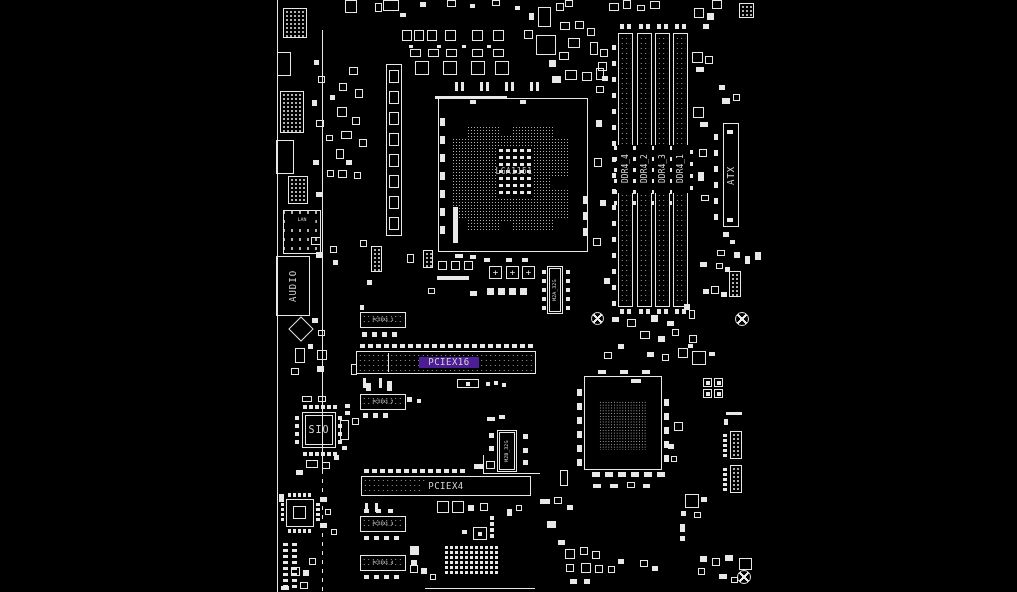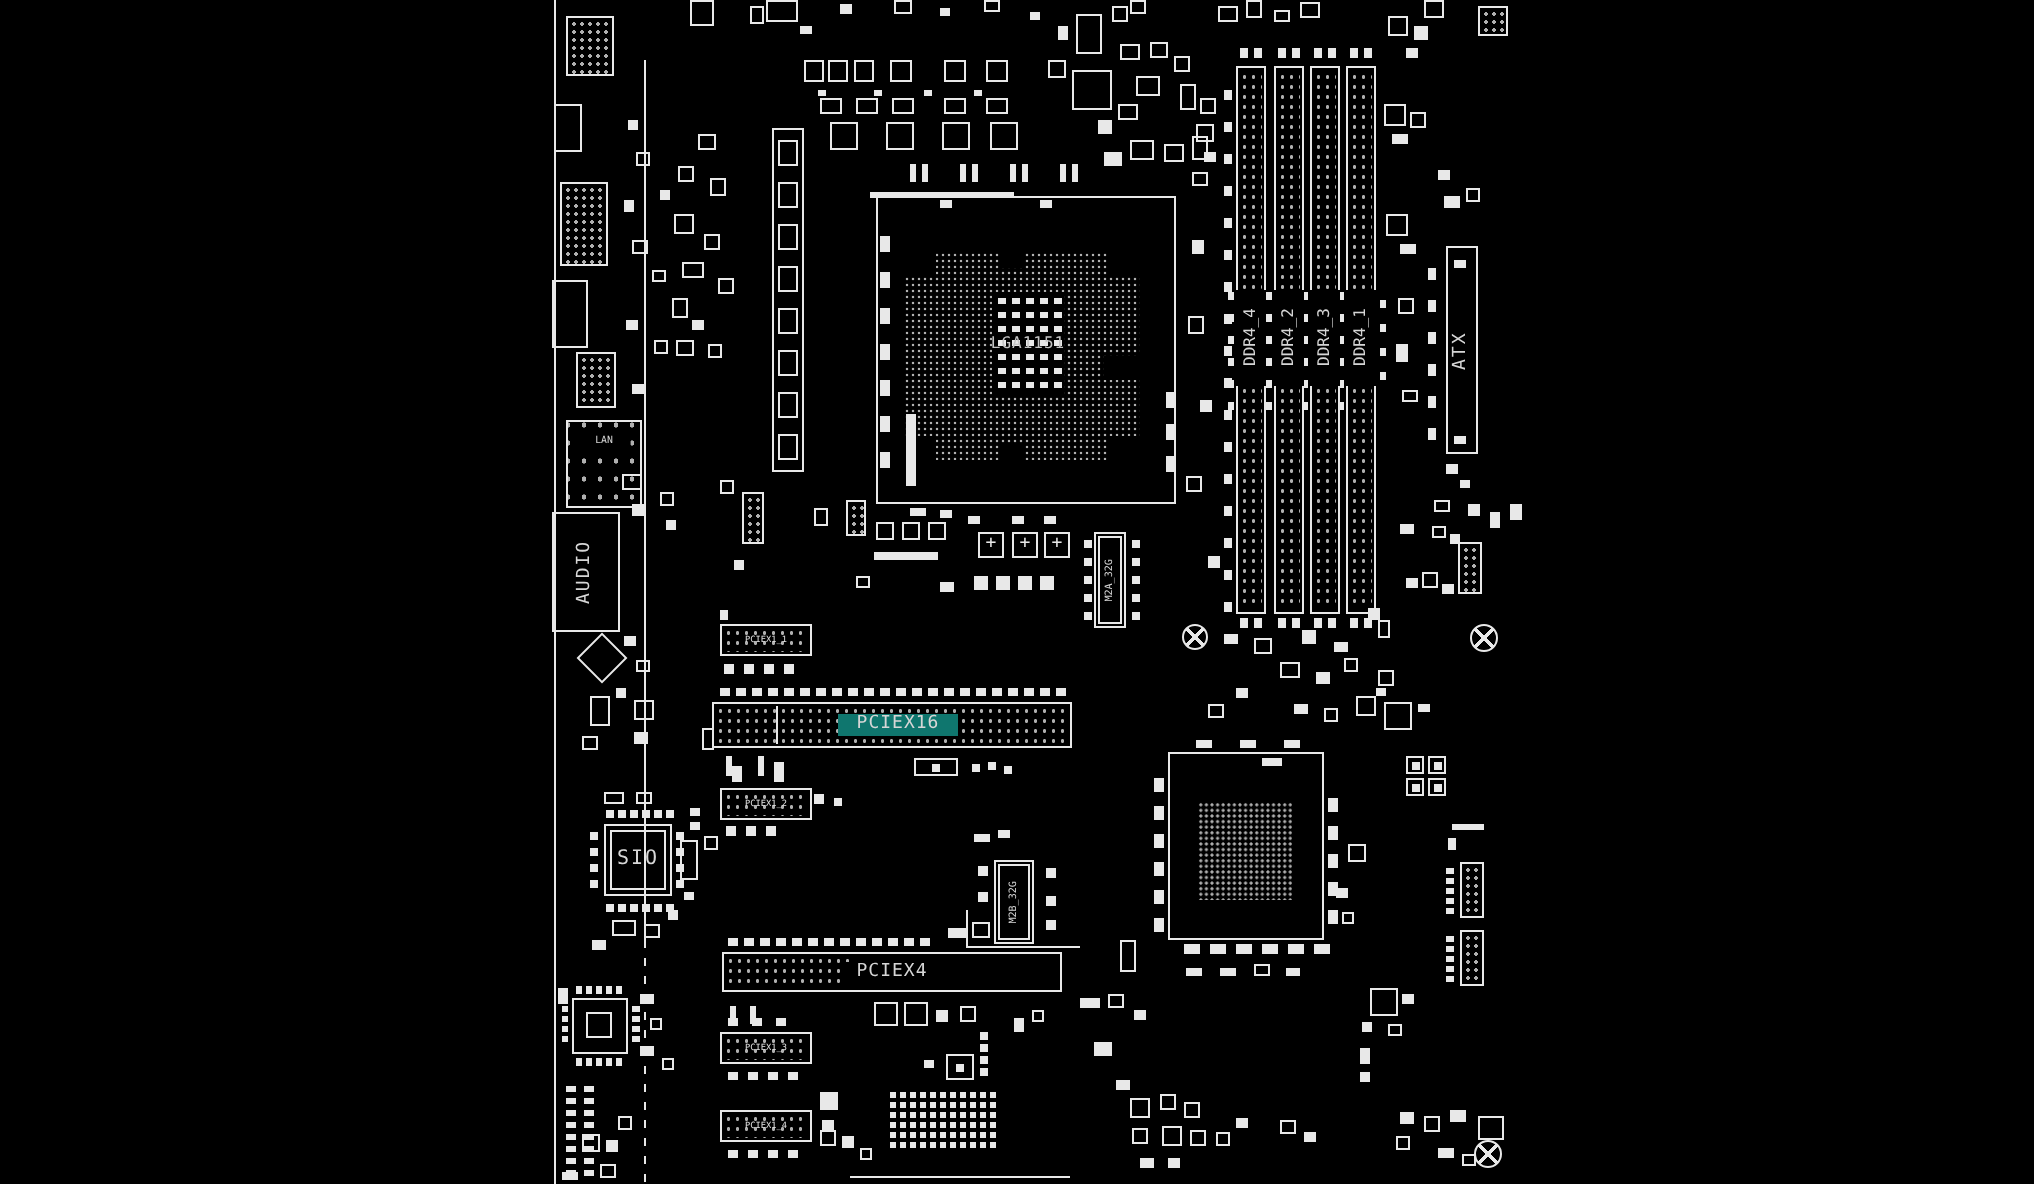--- a/index.html
+++ b/index.html
@@ -67,21 +67,21 @@
       <div class="p dots" style="left: 657px; top: 36px; width: 11px; height: 109px;"></div>
       <div class="p dots" style="left: 657px; top: 193px; width: 11px; height: 110px;"></div>
       <div class="lbl vflex" style="left: 655px; top: 145px; width: 15px; height: 48px; font-size: 8px; background: rgb(0, 0, 0);">DDR4_3</div>
       <div class="p o" style="left: 673px; top: 33px; width: 15px; height: 274px;"></div>
       <div class="p dots" style="left: 675px; top: 36px; width: 11px; height: 109px;"></div>
       <div class="p dots" style="left: 675px; top: 193px; width: 11px; height: 110px;"></div>
       <div class="lbl vflex" style="left: 673px; top: 145px; width: 15px; height: 48px; font-size: 8px; background: rgb(0, 0, 0);">DDR4_1</div>
       <div class="p o" style="left: 356px; top: 351px; width: 180px; height: 23px;"></div>
       <div class="p dots" style="left: 358px; top: 353px; width: 176px; height: 19px;"></div>
       <div class="p f" style="left: 388px; top: 353px; width: 1px; height: 19px;"></div>
-      <div class="lbl hflex" style="left: 419px; top: 357px; width: 60px; height: 11px; font-size: 9px; letter-spacing: 0.5px; background: #0f766e;">PCIEX16</div>
+      <div class="lbl hflex" style="left: 419px; top: 357px; width: 60px; height: 11px; font-size: 9px; letter-spacing: 0.5px; background: #4c1d95;">PCIEX16</div>
       <div class="p o" style="left: 361px; top: 476px; width: 170px; height: 20px;"></div>
       <div class="p dots" style="left: 363px; top: 478px; width: 64px; height: 16px;"></div>
       <div class="p f" style="left: 466px; top: 482px; width: 6px; height: 8px;"></div>
       <div class="lbl hflex" style="left: 420px; top: 481px; width: 52px; height: 11px; font-size: 9px; letter-spacing: 0.5px; background: rgb(0, 0, 0);">PCIEX4</div>
       <div class="p o" style="left: 360px; top: 312px; width: 46px; height: 16px;"></div>
       <div class="p dots" style="left: 362px; top: 314px; width: 42px; height: 12px;"></div>
       <div class="lbl hflex" style="left: 362px; top: 314px; width: 42px; height: 12px; font-size: 7px; transform: scale(0.62); color: rgb(224, 224, 224);">PCIEX1_1</div>
       <div class="p o" style="left: 360px; top: 394px; width: 46px; height: 16px;"></div>
       <div class="p dots" style="left: 362px; top: 396px; width: 42px; height: 12px;"></div>
       <div class="lbl hflex" style="left: 362px; top: 396px; width: 42px; height: 12px; font-size: 7px; transform: scale(0.62); color: rgb(224, 224, 224);">PCIEX1_2</div>

